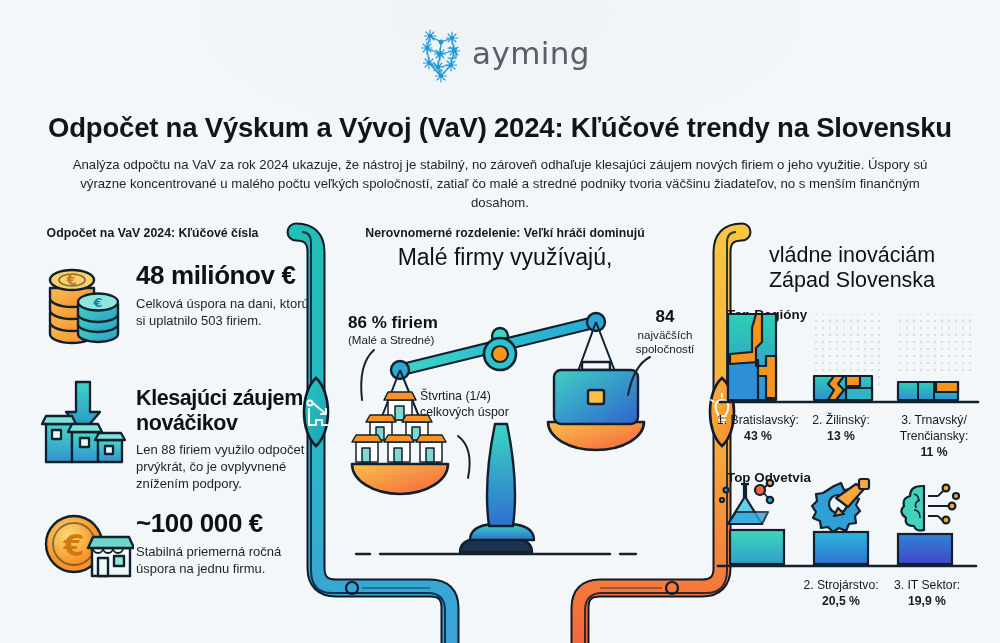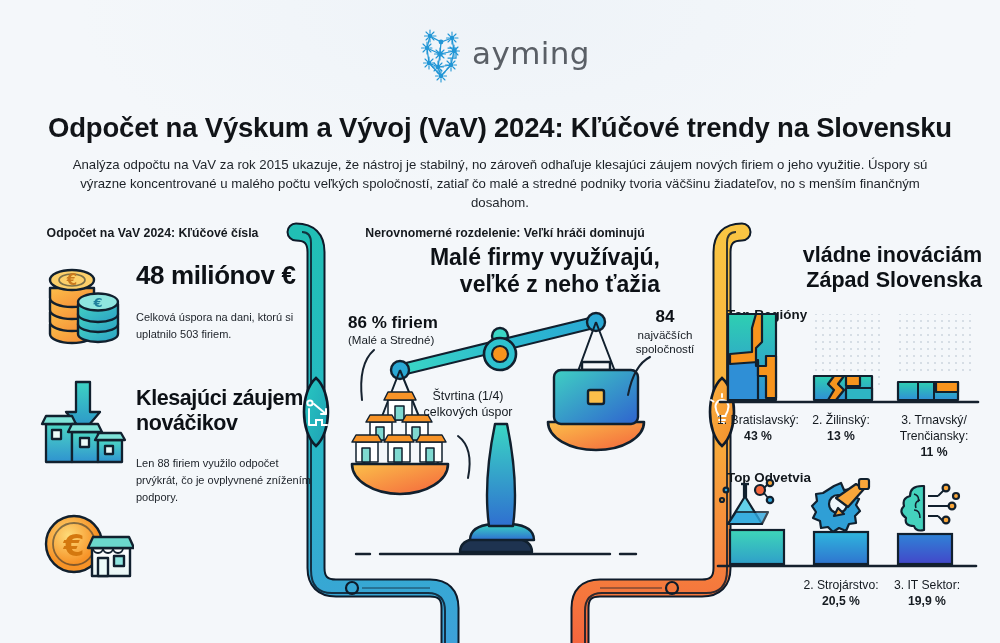--- a/index.html
+++ b/index.html
@@ -38,40 +38,40 @@
     text-align: center; font-size: 13.2px; line-height: 19px;
     color: #1d2228;
   }
 
   
   .kicker {
     position: absolute; font-size: 12.3px; font-weight: bold;
     color: #15191e; text-align: center;
   }
   .bighead {
-    position: absolute; text-align: right; font-weight: bold;
+    position: absolute; text-align: center; font-weight: normal;
     color: #0d1116; line-height: 1.16;
   }
 
   
   .stat { position: absolute; }
   .stat .num {
     font-size: 26px; font-weight: bold; color: #0d1116;
     letter-spacing: -.4px; line-height: 1.05;
   }
   .stat .num.sm { font-size: 21.5px; line-height: 1.15; }
   .stat .desc {
-    font-size: 11px; line-height: 17px; color: #1c2128; margin-top: 20px;
+    font-size: 13px; line-height: 17px; color: #1c2128; margin-top: 6px;
   }
   .stat-icon { position: absolute; }
 
   
   .calloutbig { position: absolute; font-weight: bold; font-size: 17px; color: #0d1116; }
   .calloutsub { position: absolute; font-size: 11.6px; color: #141a20; line-height: 14px; }
-  .calloutmid { position: absolute; font-size: 12.4px; color: #141a20; line-height: 16px; text-align: center; }
+  .calloutmid { position: absolute; font-size: 12.4px; color: #141a20; line-height: 16px; text-align: left; }
 
   
   .sectitle {
     position: absolute; font-size: 13.4px; font-weight: bold; color: #12171c; margin-top: 15px;
   }
   .barlabel {
     position: absolute; text-align: center; font-size: 12.2px;
     line-height: 16px; color: #141a20;
   }
   .barlabel b { font-weight: bold; }
@@ -120,21 +120,21 @@
         <path d="M41 37 L41 40 M41 46 L41 49 M35.5 43 L38 43 M44 43 L46.5 43
                  M37 39 L39 41 M43 45 L45 47 M45 39 L43 41 M37 47 L39 45"></path>
         <path d="M31 48 L31 51 M31 57 L31 60 M25.5 54 L28 54 M34 54 L36.5 54
                  M27 50 L29 52 M33 56 L35 58 M35 50 L33 52 M27 58 L29 56"></path>
       </g>
     </svg>
     <div class="logo-text">ayming</div>
   </div>
 
   <div id="title">Odpočet na Výskum a Vývoj (VaV) 2024: Kľúčové trendy na Slovensku</div>
-  <div id="subtitle">Analýza odpočtu na VaV za rok 2015 ukazuje, že nástroj je stabilný, no zároveň odhaľuje klesajúci záujem nových firiem o jeho využitie. Úspory sú výrazne koncentrované u malého počtu veľkých spoločností, zatiaľ čo malé a stredné podniky tvoria väčšinu žiadateľov, no s menším finančným dosahom.</div>
+  <div id="subtitle">Analýza odpočtu na VaV za rok 2024 ukazuje, že nástroj je stabilný, no zároveň odhaľuje klesajúci záujem nových firiem o jeho využitie. Úspory sú výrazne koncentrované u malého počtu veľkých spoločností, zatiaľ čo malé a stredné podniky tvoria väčšinu žiadateľov, no s menším finančným dosahom.</div>
 
   <svg style="position:absolute;left:0;top:0;width:1000px;height:643px;pointer-events:none" viewBox="0 0 1000 643">
     <defs>
       <linearGradient id="gL" x1="0" y1="0" x2="0" y2="1">
         <stop offset="0%" stop-color="#21bfb5"></stop>
         <stop offset="45%" stop-color="#26b9c4"></stop>
         <stop offset="100%" stop-color="#3f9fdb"></stop>
       </linearGradient>
       <linearGradient id="gLb" x1="0" y1="0" x2="1" y2="0">
         <stop offset="0%" stop-color="#3f9fdb"></stop>
@@ -263,25 +263,28 @@
       <circle cx="32" cy="38" r="28" fill="url(#cg)"></circle>
       <circle cx="32" cy="38" r="21" fill="none" stroke-width="1.8" opacity=".5"></circle>
       <rect x="50" y="42" width="38" height="28" fill="url(#sh)"></rect>
       <path d="M46 42 h46 l-5 -11 h-36 Z" fill="#6bd8cd"></path>
       <path d="M51 42 a5 5 0 0 0 10 0 a5 5 0 0 0 10 0 a5 5 0 0 0 10 0" fill="none" stroke-width="1.8"></path>
       <rect x="56" y="52" width="10" height="18" fill="#ecfbf9"></rect>
       <rect x="72" y="50" width="10" height="10" fill="#8fe6df"></rect>
     </g>
     <text x="32" y="50" font-size="30" font-weight="bold" fill="#d4780f" text-anchor="middle" font-family="DejaVu Sans, sans-serif">€</text>
   </svg>
+  <div class="stat" style="left:136px;top:510px;width:186px">
+    <div class="num">~100 000 €</div>
+    <div class="desc">Stabilná priemerná ročná úspora na jednu firmu.</div>
+  </div>
 
   <div class="kicker" style="left:350px;top:226px;width:310px">Nerovnomerné rozdelenie: Veľkí hráči dominujú</div>
   <div class="bighead" style="left:350px;top:244px;width:310px;font-size:23px">
     <div>Malé firmy využívajú,</div>
-    <div>veľké z neho ťažia</div>
   </div>
 
   <svg style="position:absolute;left:348px;top:300px;width:330px;height:275px" viewBox="0 0 330 275">
     <defs>
       <linearGradient id="beam" x1="0" y1="0" x2="1" y2="0">
         <stop offset="0%" stop-color="#3ad6c4"></stop>
           <stop offset="60%" stop-color="#2bb8d0"></stop>
         <stop offset="100%" stop-color="#2aa8d4"></stop>
       </linearGradient>
       <linearGradient id="post" x1="0" y1="0" x2="0" y2="1">

